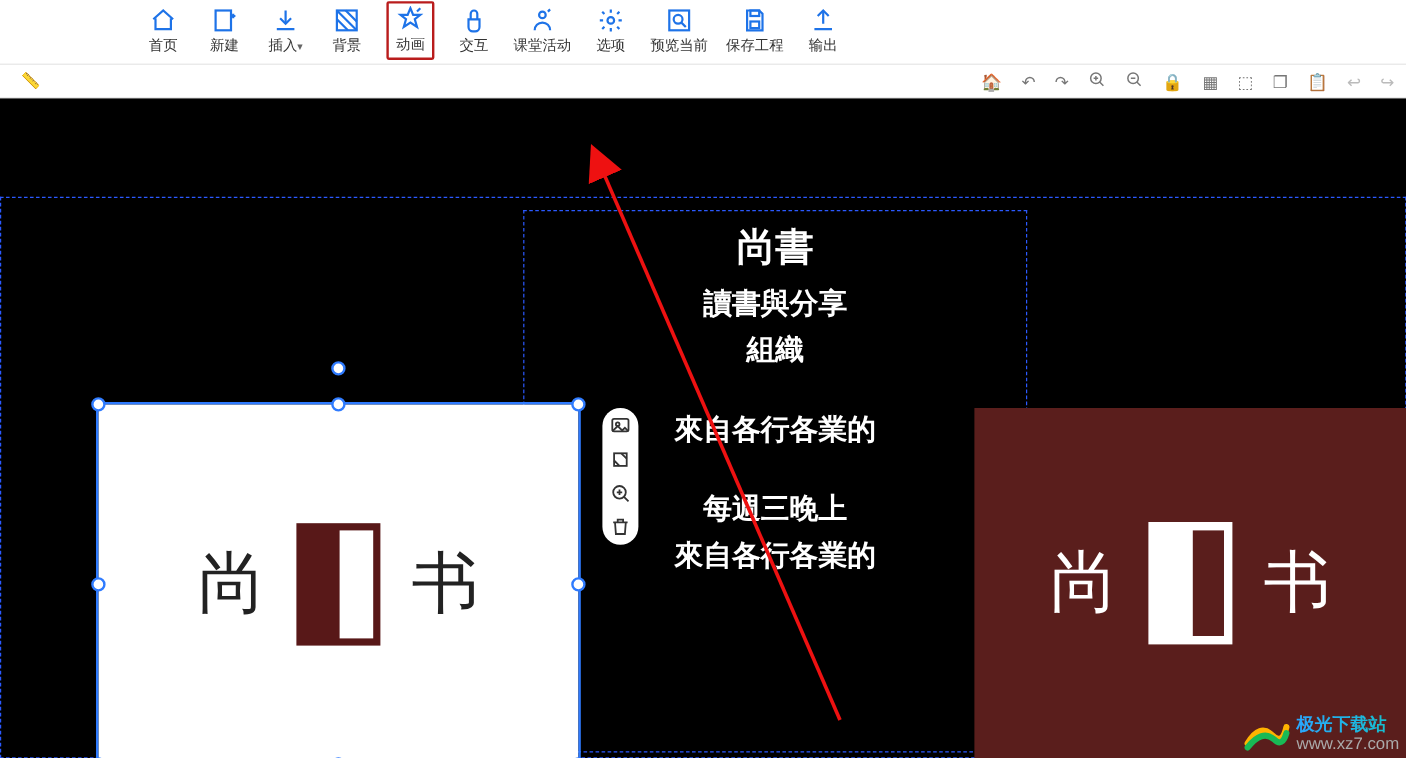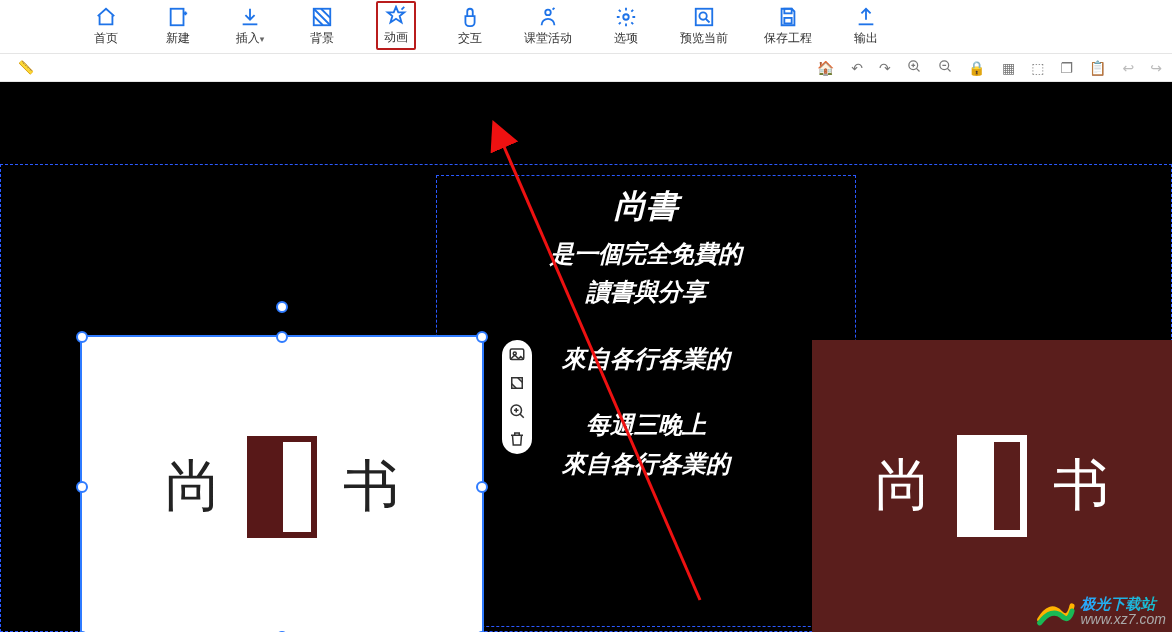--- a/index.html
+++ b/index.html
@@ -1,37 +1,37 @@
 <!DOCTYPE html>
 <html><head>
 <meta charset="utf-8">
 <style>
   * { box-sizing: border-box; margin: 0; padding: 0; }
   body { width: 1172px; height: 632px; font-family: "Microsoft YaHei", sans-serif; overflow: hidden; background: #fff; position: relative; }
 
   
-  .ribbon { height: 54px; display: flex; align-items: center; padding-left: 88px; gap: 36px; border-bottom: 1px solid #e5e5e5; }
+  .ribbon { height: 54px; display: flex; align-items: center; padding-left: 118px; gap: 15px; border-bottom: 1px solid #e5e5e5; }
   .ribbon-item { display: flex; flex-direction: column; align-items: center; cursor: pointer; min-width: 36px; }
   .ribbon-item .ico { width: 22px; height: 22px; display: flex; align-items: center; justify-content: center; }
   .ribbon-item .lbl { font-size: 12px; color: #333; margin-top: 2px; white-space: nowrap; }
   .ribbon-item.hi { border: 2px solid #b91c1c; padding: 2px 6px; border-radius: 2px; margin-top: -2px; }
 
   
   .subbar { height: 28px; border-bottom: 1px solid #e5e5e5; display: flex; align-items: center; justify-content: space-between; padding: 0 10px 0 18px; }
   .subbar-left { color: #888; font-size: 13px; }
   .subbar-right { display: flex; align-items: center; gap: 16px; }
   .subbar-right .tico { color: #777; font-size: 14px; cursor: pointer; }
 
   
   .canvas { position: relative; background: #000; height: 550px; }
   .blue-frame { position: absolute; border: 1px dashed #2b59ff; }
   .frame-a { left: 0; top: 82px; width: 100%; height: 468px; }
   .frame-txt { left: 436px; top: 93px; width: 420px; height: 452px; }
 
-  .txt { position: absolute; left: 436px; top: 103px; width: 420px; color: #fff; text-align: center; font-weight: 700; font-style: italic; }
+  .txt { position: absolute; left: 436px; top: 103px; width: 420px; color: #fff; text-align: center; font-weight: 700; }
   .txt h1 { font-size: 32px; margin-bottom: 6px; }
   .txt p { font-size: 24px; line-height: 1.6; }
 
   
   .selbox { position: absolute; left: 82px; top: 255px; width: 400px; height: 300px; }
   .selimg { width: 100%; height: 100%; background: #fff; display: flex; align-items: center; justify-content: center; }
   .sel-border { position: absolute; inset: -2px; border: 2px solid #2f7bff; pointer-events: none; }
   .sel-handle { position: absolute; width: 12px; height: 12px; background: #fff; border: 2px solid #2f7bff; border-radius: 50%; transform: translate(-50%,-50%); }
 
   .door-logo { display: flex; align-items: center; gap: 22px; }
@@ -43,21 +43,21 @@
   .door-right .door-char { color: #fff; }
   .door-right .door-graphic rect.frame { fill: #fff; }
   .door-right .door-graphic rect.leaf { fill: #5a1e1c; stroke:#fff; stroke-width:2; }
 
   
   .pill { position: absolute; left: 502px; top: 258px; width: 30px; background: #fff; border-radius: 16px; padding: 6px 0; display: flex; flex-direction: column; align-items: center; gap: 10px; box-shadow: 0 1px 4px rgba(0,0,0,.2); }
   .pill .pico { width: 18px; height: 18px; color: #333; }
   svg.arrow { position: absolute; left: 460px; top: 28px; overflow: visible; pointer-events:none; }
 
   
-  .watermark { position: absolute; right: 6px; bottom: 4px; display: flex; align-items: center; gap: 4px; pointer-events:none;font-style:italic; }
+  .watermark { position: absolute; right: 6px; bottom: 4px; display: flex; align-items: center; gap: 4px; pointer-events:none; }
   .watermark svg { width: 42px; height: 34px; }
   .watermark-text { font-size: 15px; font-weight: 600; background: linear-gradient(90deg,#2aa6ff,#14c2c8); -webkit-background-clip: text; color: transparent; line-height: 1; }
   .watermark-sub { font-size: 14px; color: #aaa; }
 </style>
 </head>
 <body>
 
 <div class="ribbon">
   <div class="ribbon-item">
     <span class="ico">
@@ -188,22 +188,22 @@
     <span class="tico" style="color:#bbb">↪</span>
   </div>
 </div>
 
 <div class="canvas">
   <div class="blue-frame frame-a"></div>
   <div class="blue-frame frame-txt"></div>
 
   <div class="txt">
     <h1>尚書</h1>
-    <p>是一個完全免費的</p>
     <p>讀書與分享</p>
+    <p>組織</p>
     <div style="height:28px"></div>
     <p>來自各行各業的</p>
     <div style="height:28px"></div>
     <p>每週三晚上</p>
     <p>來自各行各業的</p>
   </div>
 
   <div class="selbox">
     <div class="selimg door-left">
       <div class="door-logo">

